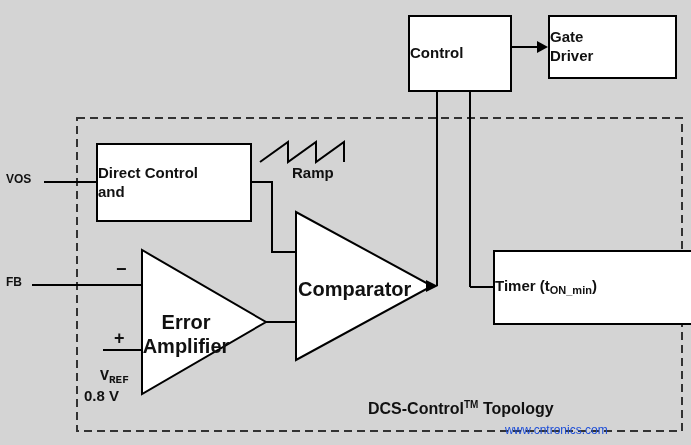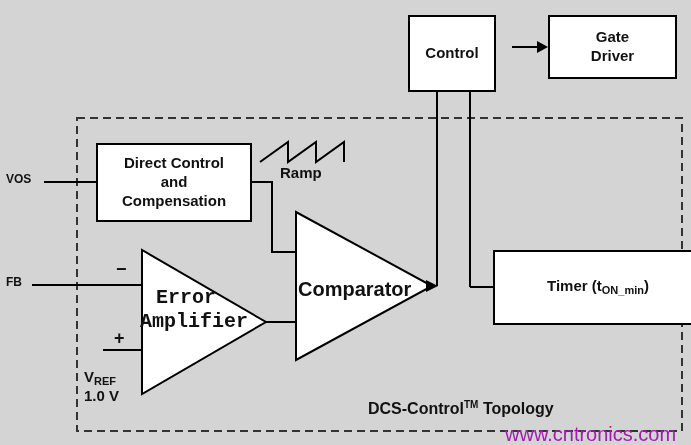--- a/index.html
+++ b/index.html
@@ -4,32 +4,32 @@
 <style>
   html,body { margin:0; padding:0; }
   .stage {
     position:relative; width:691px; height:445px;
     background:#d4d4d4; overflow:hidden;
     font-family:"Liberation Sans", sans-serif; color:#111;
   }
   .layer { position:absolute; left:0; top:0; }
   .box {
     position:absolute; background:#ffffff; border:2px solid #000;
-    display:flex; flex-direction:column; align-items:center; justify-content:center;
+    display:flex; flex-direction:column; align-items:flex-start; justify-content:center;
     font-weight:bold; font-size:15px; line-height:1.25; text-align:center;
     box-sizing:border-box;
   }
   .lbl { position:absolute; font-weight:bold; font-size:12px; white-space:nowrap; }
   .lbl.small { font-size:15px; }
   .sign { position:absolute; font-weight:bold; font-size:18px; }
   .tri-text { position:absolute; font-weight:bold; font-size:20px; line-height:1.2; text-align:center; }
   sub.ss { font-size:11px; vertical-align:-3px; font-weight:bold; }
   sup.ts { font-size:10px; vertical-align:6px; font-weight:bold; }
   .caption { position:absolute; font-weight:bold; font-size:16px; white-space:nowrap;margin-top:12px; }
-  .watermark { position:absolute; font-size:20px; color:#a21caf; white-space:nowrap; }
+  .watermark { position:absolute; font-size:12px; color:#1d4ed8; white-space:nowrap; }
 </style>
 </head>
 <body>
 
 <div class="stage">
 
   <svg class="layer" width="691" height="445" viewBox="0 0 691 445">
 
     <rect x="77" y="118" width="605" height="313" fill="none" stroke="#333" stroke-width="2" stroke-dasharray="8 5"></rect>
 
@@ -52,57 +52,56 @@
 
     <line x1="266" y1="322" x2="296" y2="322" stroke="#000" stroke-width="2"></line>
 
     <polygon points="142,250 142,394 266,322" fill="#fff" stroke="#000" stroke-width="2"></polygon>
 
     <polygon points="296,212 296,360 432,286" fill="#fff" stroke="#000" stroke-width="2"></polygon>
 
     <polygon points="438,286 426,280 426,292" fill="#000"></polygon>
   </svg>
 
-  <div class="box" style="left:408px; top:15px; width:88px; height:77px;">
+  <div class="box" style="left:408px; top:15px; width:104px; height:77px;">
     <span>Control</span>
   </div>
 
   <div class="box" style="left:548px; top:15px; width:129px; height:64px;">
     <span>Gate</span>
     <span>Driver</span>
   </div>
 
   <div class="box" style="left:96px; top:143px; width:156px; height:79px;">
     <span>Direct Control</span>
     <span>and</span>
-    <span>Compensation</span>
   </div>
 
   <div class="box" style="left:493px; top:250px; width:210px; height:75px;">
     <span>
       <span>Timer (t</span><sub class="ss">ON_min</sub><span>)</span>
     </span>
   </div>
 
-  <div class="tri-text" style="left:140px; top:286px; width:92px;font-family:Liberation Mono, monospace;">
+  <div class="tri-text" style="left:140px; top:310px; width:92px;">
     <div>Error</div>
     <div>Amplifier</div>
   </div>
   <div class="tri-text" style="left:298px; top:277px; width:90px;">Comparator</div>
 
   <div class="lbl" style="left:6px; top:172px;">VOS</div>
   <div class="lbl" style="left:6px; top:275px;">FB</div>
-  <div class="lbl small" style="left:280px; top:164px;">Ramp</div>
+  <div class="lbl small" style="left:292px; top:164px;">Ramp</div>
   <div class="sign" style="left:116px; top:259px;">−</div>
   <div class="sign" style="left:114px; top:328px;">+</div>
 
-  <div class="lbl small" style="left:84px; top:368px;">
+  <div class="lbl small" style="left:100px; top:368px;font-family:Liberation Mono, monospace;">
     <span>V</span><sub class="ss">REF</sub>
   </div>
-  <div class="lbl small" style="left:84px; top:387px;">1.0 V</div>
+  <div class="lbl small" style="left:84px; top:387px;">0.8 V</div>
 
   <div class="caption" style="left:368px; top:387px;">
     <span>DCS-Control</span><sup class="ts">TM</sup><span> Topology</span>
   </div>
 
   <div class="watermark" style="left:505px; top:423px;">www.cntronics.com</div>
 
 </div>
 
 </body></html>

